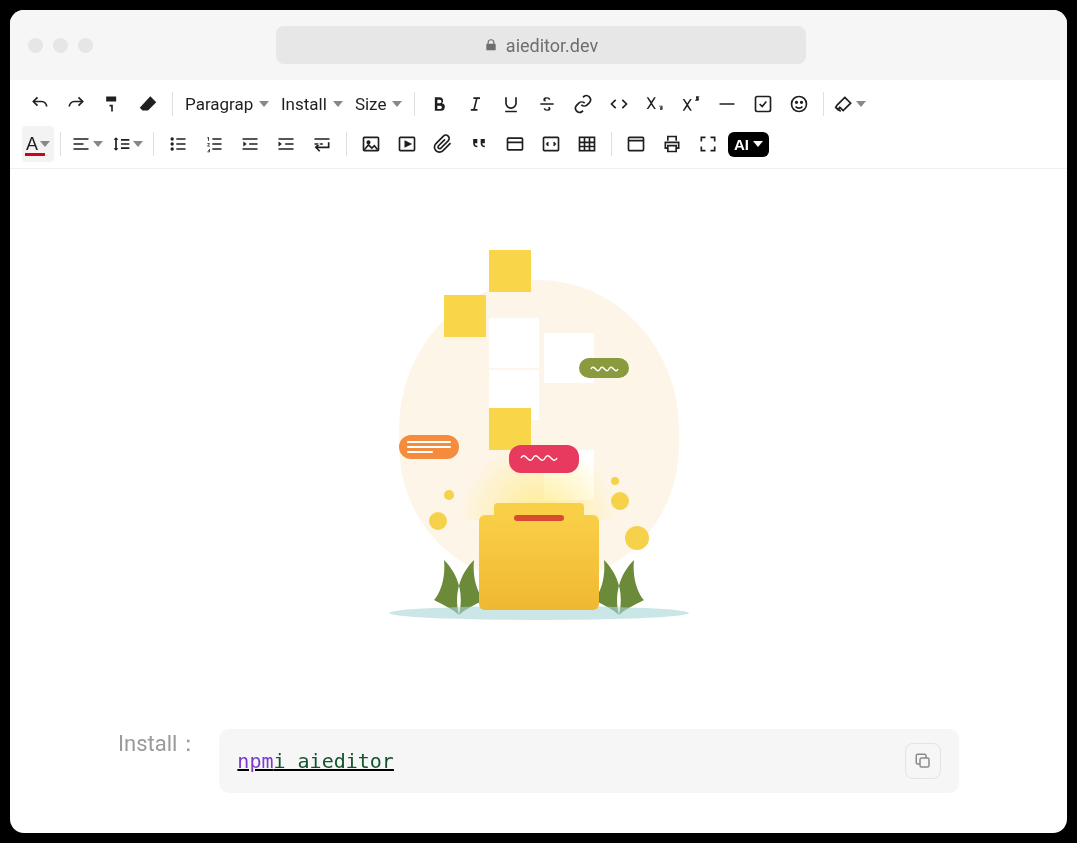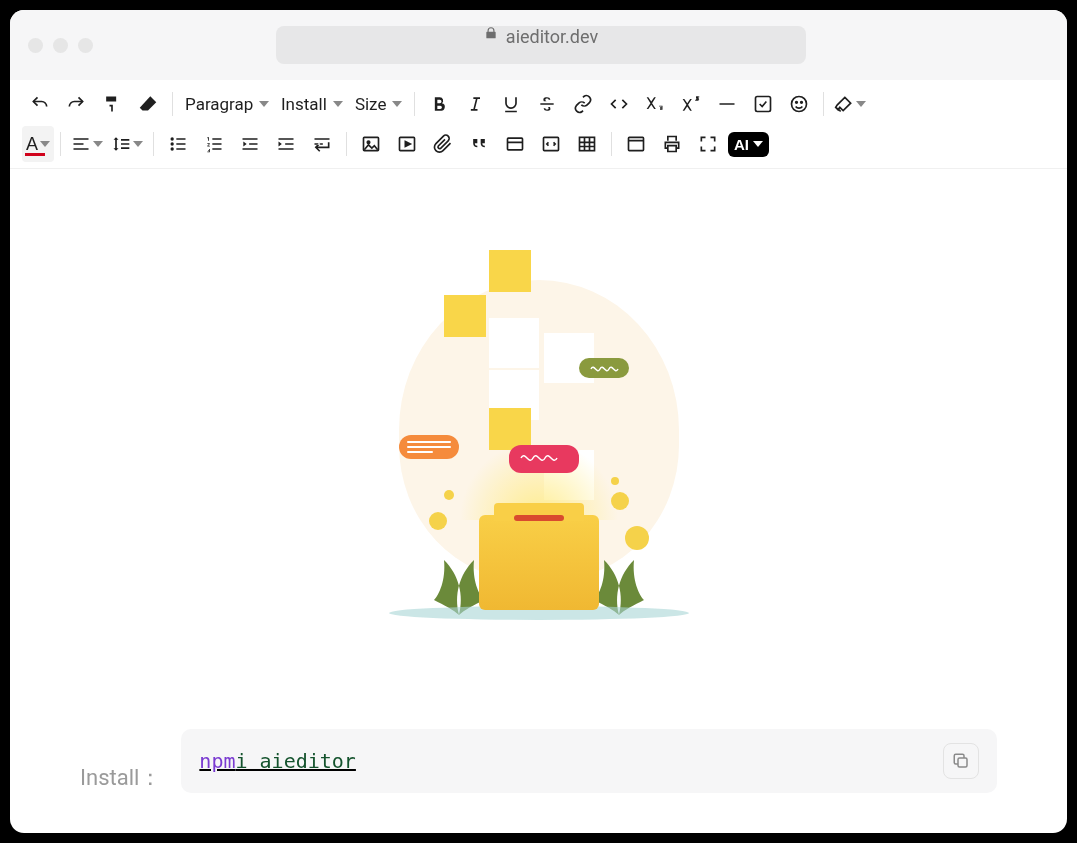--- a/index.html
+++ b/index.html
@@ -32,20 +32,21 @@
     .traffic-lights { display: flex; gap: 10px; }
     .light { width: 15px; height: 15px; border-radius: 50%; background: #e6e6e6; }
     .url-bar {
       flex: 0 0 auto;
       margin: 0 auto;
       background: #e7e7e8;
       width: 530px;
       height: 38px;
       border-radius: 8px;
       display: flex;
+      align-items: center;
       justify-content: center;
       gap: 8px;
       color: #6e6e6e;
       font-size: 18px;
     }
     .lock-icon { width: 14px; height: 14px; }
 
     .toolbar {
       background: #fff;
       padding: 6px 12px;
@@ -178,22 +179,22 @@
     .d3{width:18px;height:18px;bottom:130px;right:60px;}
     .d4{width:8px;height:8px;bottom:155px;right:70px;}
     .d5{width:24px;height:24px;bottom:90px;right:40px;}
     .leaf { position:absolute; bottom:25px; }
     .leaf.l{ left:40px; }
     .leaf.r{ right:40px; transform: scaleX(-1); }
     .ground { position:absolute; bottom:20px; left:0; right:0; height:14px; background:#a9d6d6; border-radius:50%; opacity:0.6; }
 
     .install-row {
       display: flex;
-      align-items: flex-end;
-      padding: 18px 70px 40px;
+      align-items: flex-start;
+      padding: 18px 108px 40px;
       gap: 20px;
     }
     .install-label { color: #9a9a9a; font-size: 22px; }
     .code-pill {
       flex: 1;
       background: #f6f6f7;
       border-radius: 10px;
       padding: 14px 18px;
       display: flex;
       align-items: center;

